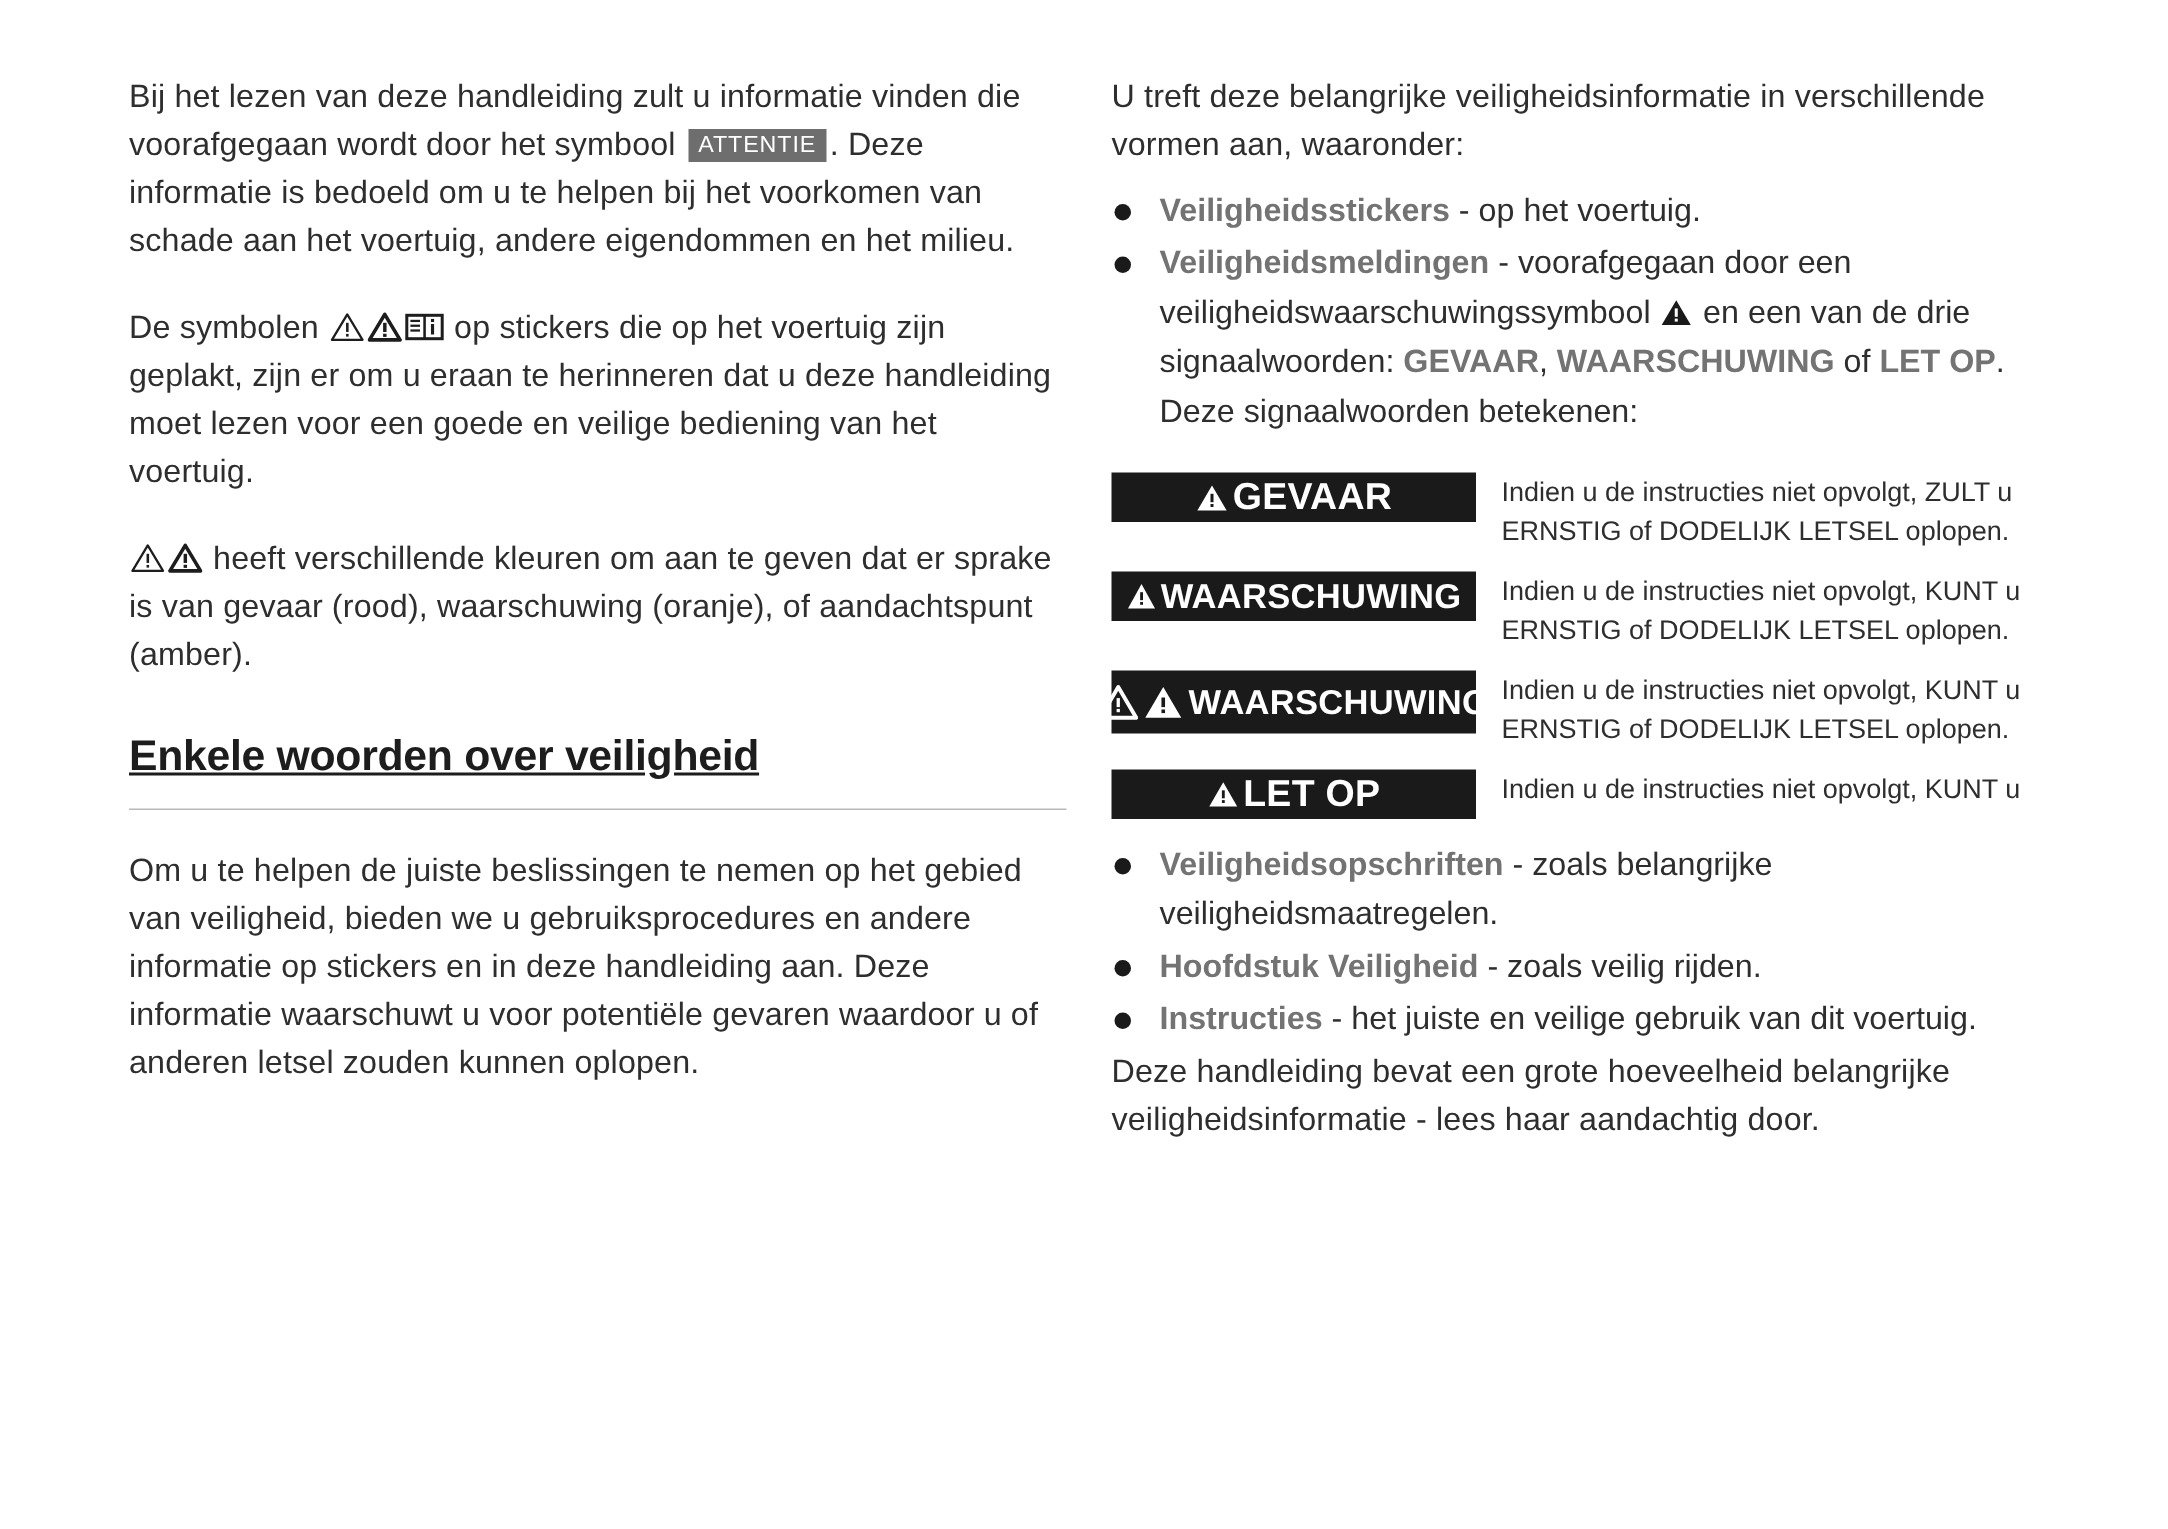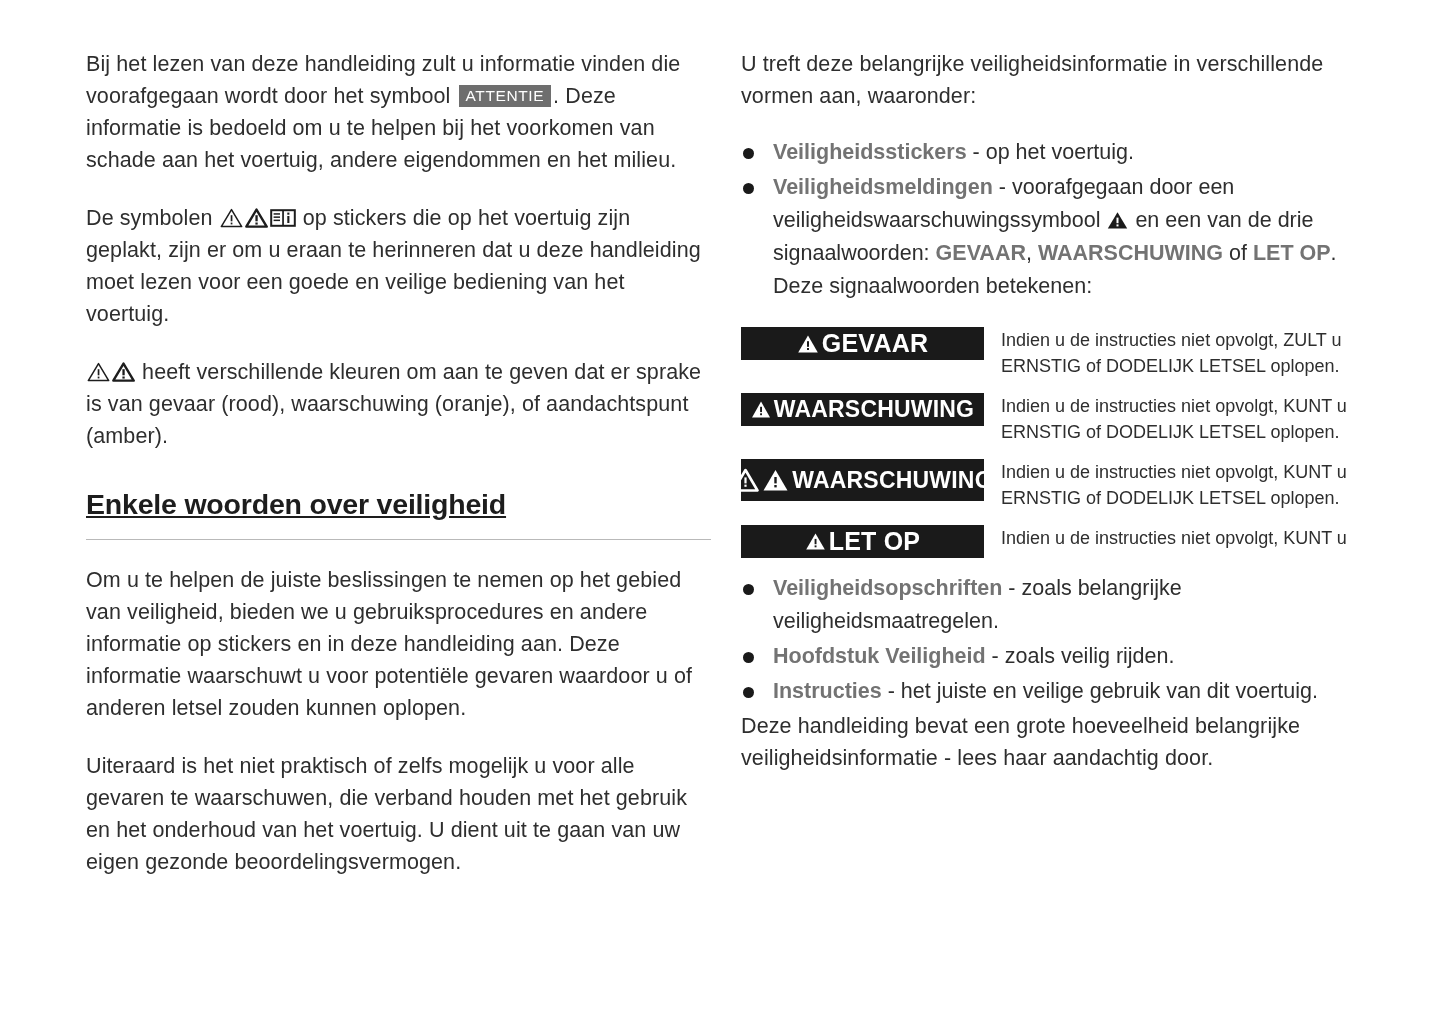--- a/index.html
+++ b/index.html
@@ -30,21 +30,21 @@
   .col-left  { left: 86px;  width: 625px; }
   .col-right { left: 741px; width: 620px; }
 
   p.para {
     margin: 0 0 26px 0;
     font-size: 21.5px;
     line-height: 32px;
     color: #2e2e2e;
     letter-spacing: 0.1px;
   }
-  p.para.tight { margin-bottom: 24px; }
+  p.para.tight { margin-bottom: 12px; }
 
   
   .attentie-badge {
     display: inline-block;
     background: #6e6e6e;
     color: #ffffff;
     font-size: 15.5px;
     font-weight: 400;
     letter-spacing: 0.6px;
     padding: 3px 7px 3px 7px;
@@ -205,21 +205,20 @@
             <rect x="10.4" y="7.2" width="2.3" height="6.1" fill="#1d1d1d"></rect>
             <rect x="10.4" y="14.5" width="2.3" height="2.1" fill="#1d1d1d"></rect>
           </svg>
       </span>
       <span>heeft verschillende kleuren om aan te geven dat er sprake is van gevaar (rood), waarschuwing (oranje), of aandachtspunt (amber).</span></p>
 
     <h2 class="section-heading">Enkele woorden over veiligheid</h2>
     <hr class="heading-rule">
 
     <p class="para">Om u te helpen de juiste beslissingen te nemen op het gebied van veiligheid, bieden we u gebruiksprocedures en andere informatie op stickers en in deze handleiding aan. Deze informatie waarschuwt u voor potentiële gevaren waardoor u of anderen letsel zouden kunnen oplopen.</p>
-    <p class="para">Uiteraard is het niet praktisch of zelfs mogelijk u voor alle gevaren te waarschuwen, die verband houden met het gebruik en het onderhoud van het voertuig. U dient uit te gaan van uw eigen gezonde beoordelingsvermogen.</p>
   </div>
 
   <div class="col col-right">
 
     <p class="para tight">U treft deze belangrijke veiligheidsinformatie in verschillende vormen aan, waaronder:</p>
 
     <ul class="bullets bullets-block">
       <li>
         <span class="dot"></span>
         <b>Veiligheidsstickers</b><span> - op het voertuig.</span>

